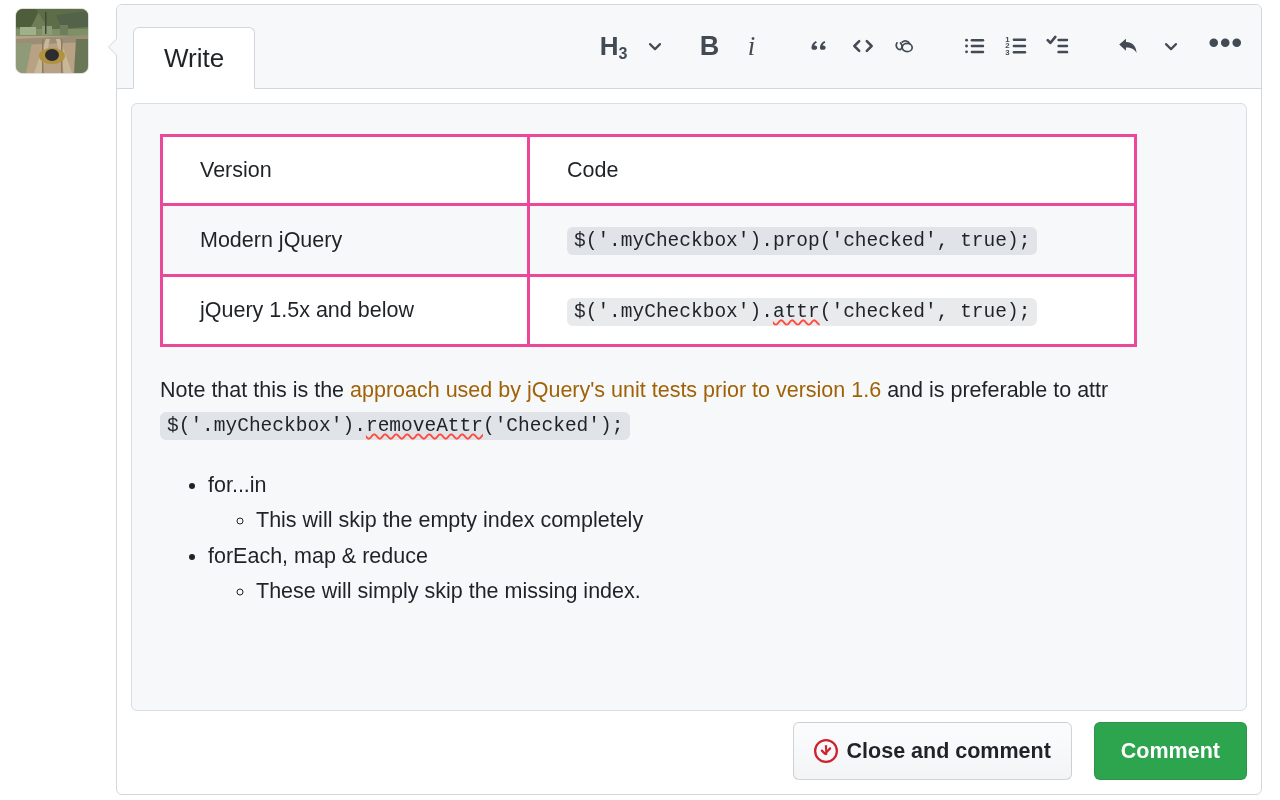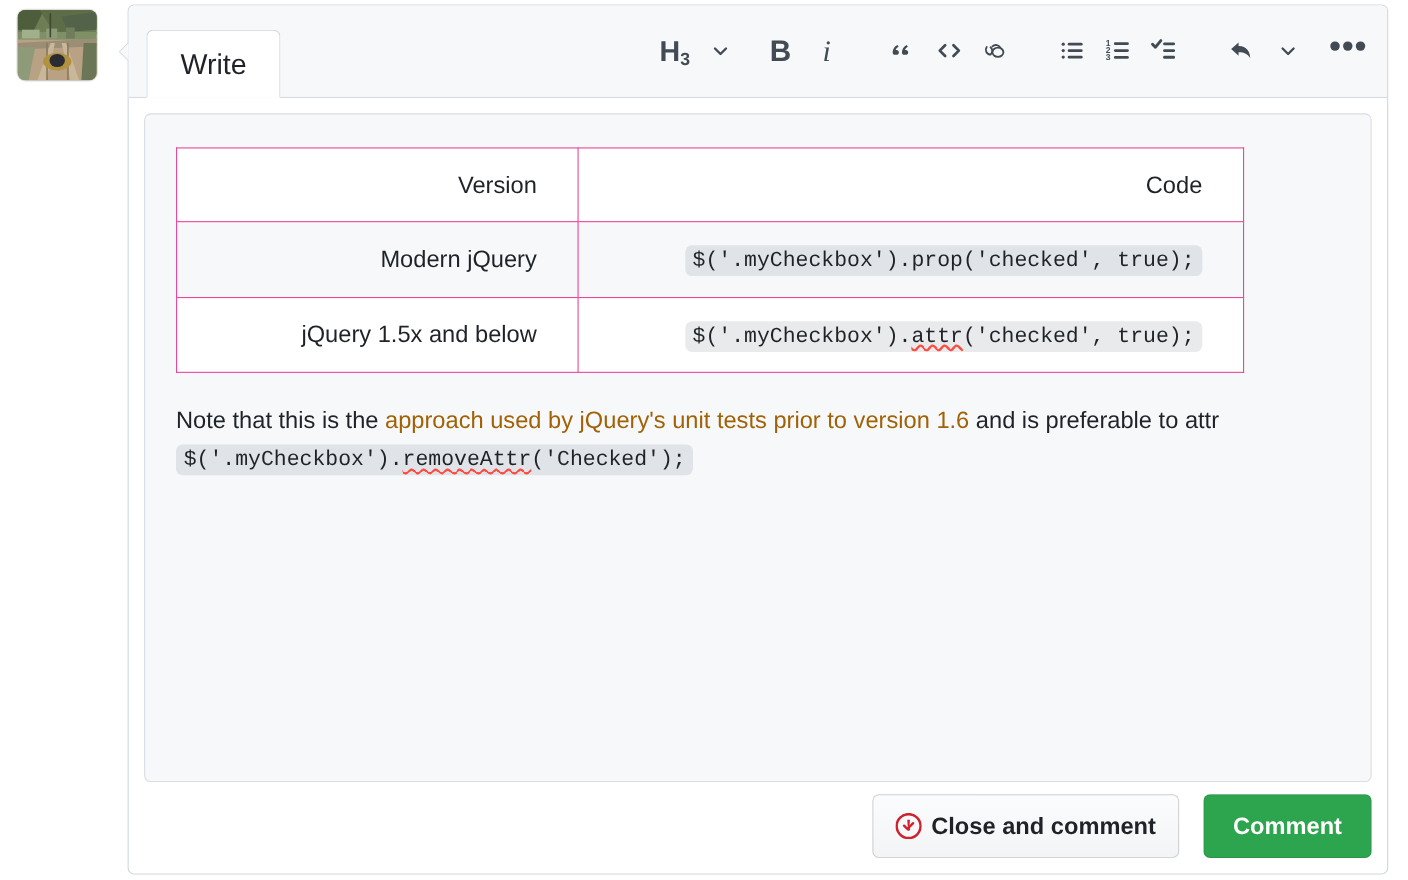--- a/index.html
+++ b/index.html
@@ -151,23 +151,23 @@
     color: #1f2328;
   }
   .content p { margin: 0 0 26px 0; }
 
   table.md-table {
     border-collapse: collapse;
     margin: 0 0 26px 0;
     border: 1px solid #d0d7de;
   }
   table.md-table td, table.md-table th {
-    border: 1px solid #ec4899;
+    border: 3px solid #ec4899;
     padding: 16px 37px;
-    text-align: right;
+    text-align: left;
     font-weight: 400;
     font-size: 21.5px;
     color: #1f2328;
     white-space: nowrap;
   }
   table.md-table thead th { background: #ffffff; }
   table.md-table tbody tr:nth-child(odd) { background: #f6f8fa; }
   table.md-table tbody tr:nth-child(even) { background: #ffffff; }
   .col-version { width: 290px; }
   .col-code { width: 530px; }
@@ -391,20 +391,34 @@
                 <td>
                   <code class="inline"><span>$('.myCheckbox').</span><span class="spell">attr</span><span>('checked', true);</span></code>
                 </td>
               </tr>
             </tbody>
           </table>
 
           <p><span>Note that this is the </span><a class="md-link" href="#">approach used by jQuery's unit tests prior to version 1.6</a><span> and is preferable to attr </span><code class="inline"><span>$('.myCheckbox').</span><span class="spell">removeAttr</span><span>('Checked');</span></code></p>
 
 
+          <ul class="md-list">
+            <li>
+              <span>for...in</span>
+              <ul class="md-sublist">
+                <li>This will skip the empty index completely</li>
+              </ul>
+            </li>
+            <li>
+              <span>forEach, map &amp; reduce</span>
+              <ul class="md-sublist">
+                <li>These will simply skip the missing index.</li>
+              </ul>
+            </li>
+          </ul>
 
         </div>
       </div>
     </div>
 
     <div class="comment-footer">
       <button class="btn btn-default">
         <svg width="24" height="24" viewBox="0 0 16 16">
           <path d="M11.28 6.78a.75.75 0 0 0-1.06-1.06L7.25 8.69 5.78 7.22a.75.75 0 0 0-1.06 1.06l2 2a.75.75 0 0 0 1.06 0l3.5-3.5Z" fill="#cf222e"></path>
           <path d="M8 1.5a6.5 6.5 0 1 0 0 13 6.5 6.5 0 0 0 0-13ZM0 8a8 8 0 1 1 16 0A8 8 0 0 1 0 8Z" fill="#cf222e"></path>

